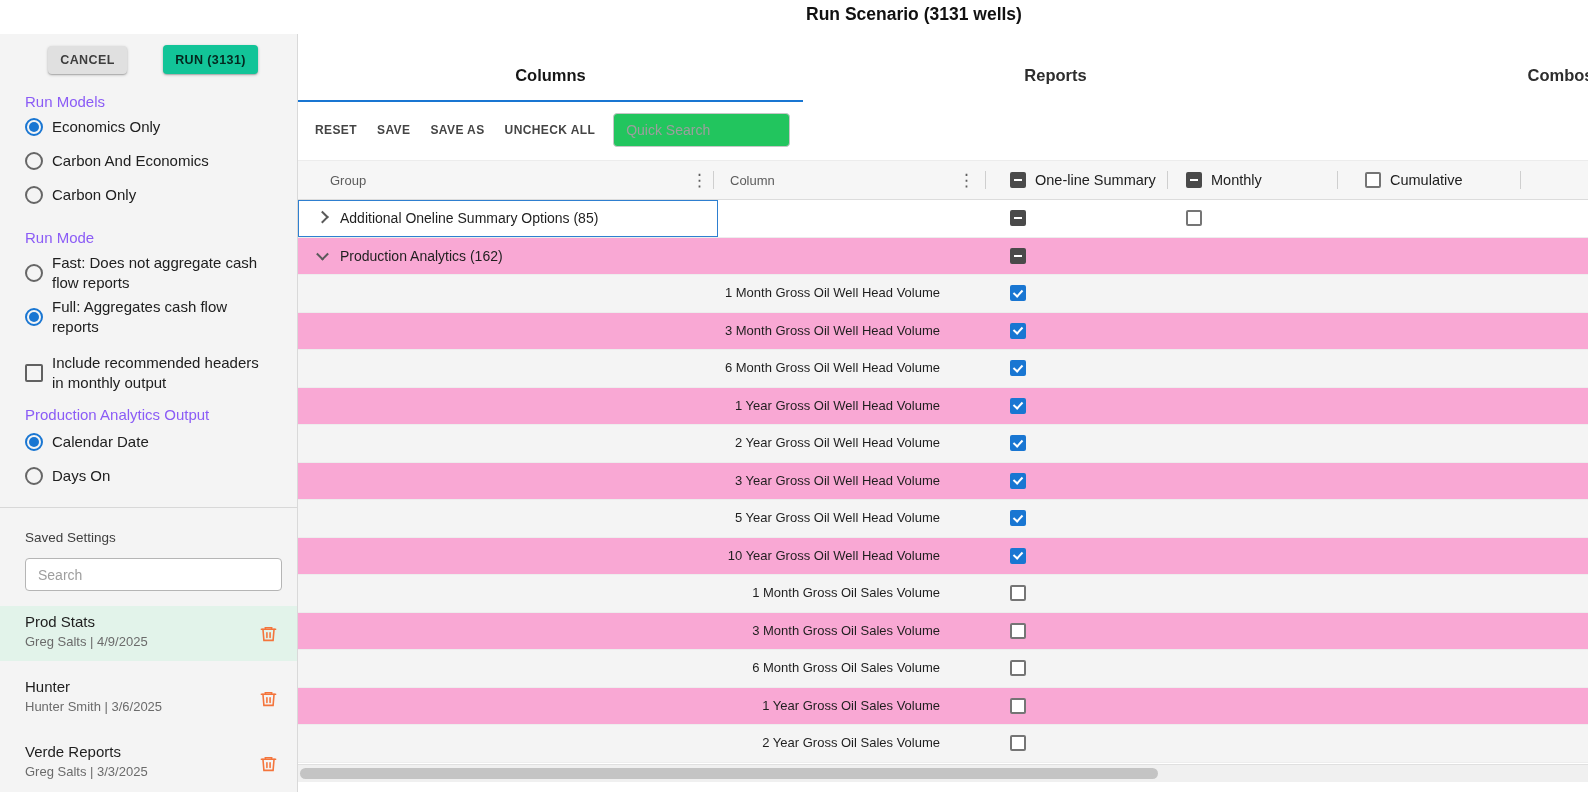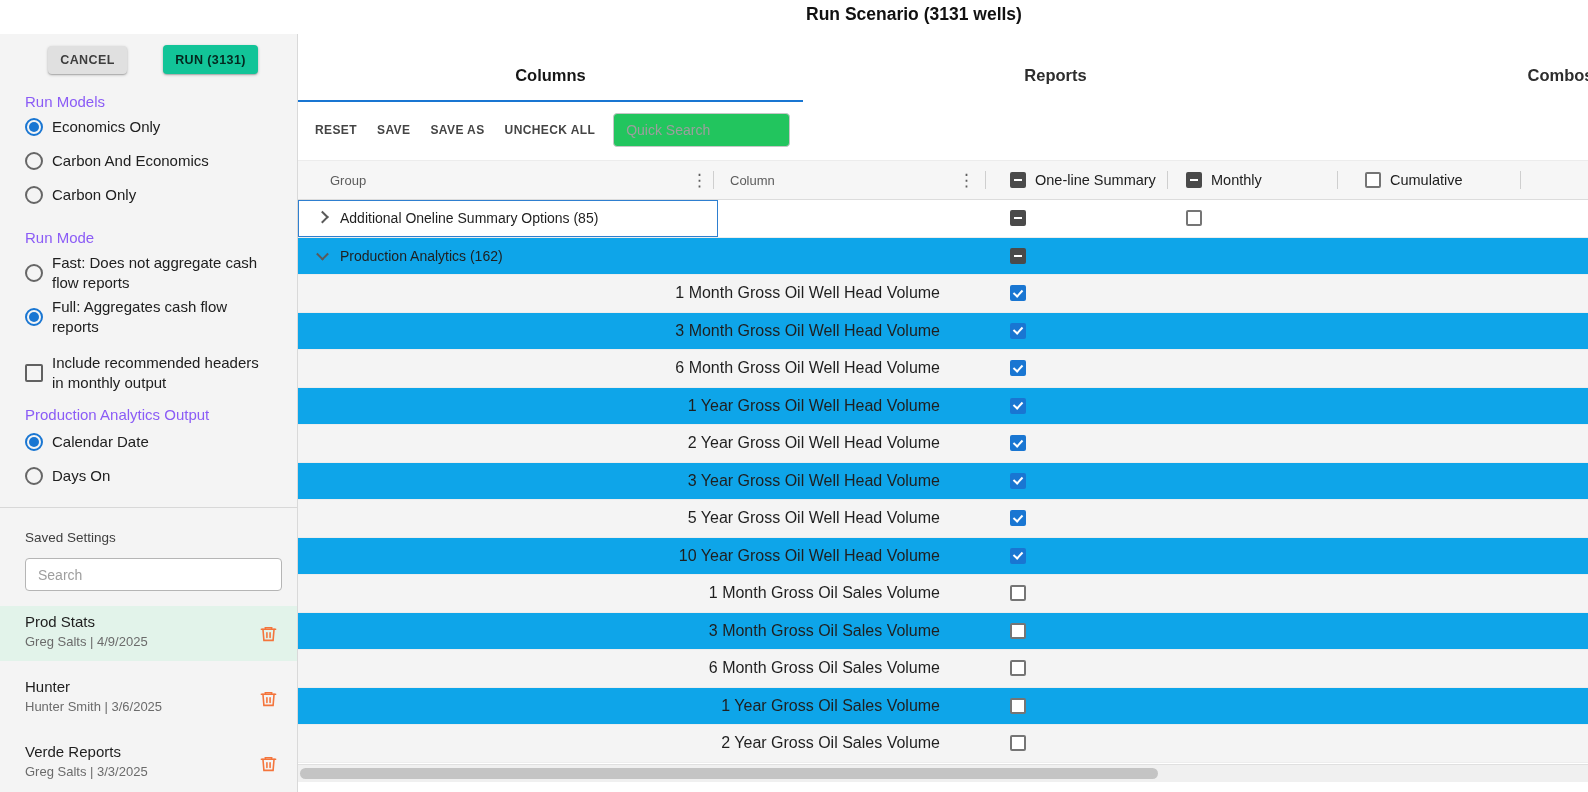--- a/index.html
+++ b/index.html
@@ -66,25 +66,25 @@
   
   .cb{position:absolute;top:50%;margin-top:-8px;width:16px;height:16px;border:2px solid #757575;border-radius:2px;
       background:#fff;box-sizing:border-box;cursor:pointer;}
   .cb.checked{background:var(--accent-blue);border-color:var(--accent-blue);}
   .cb.checked::after{content:'';position:absolute;left:3px;top:0.5px;width:4px;height:7px;border:2px solid #fff;
       border-width:0 2px 2px 0;transform:rotate(42deg);}
   .cb.indeterminate{background:#4a4a4a;border-color:#4a4a4a;}
   .cb.indeterminate::after{content:'';position:absolute;left:2px;top:5px;width:8px;height:2px;background:#fff;}
   
   .trows{position:absolute;left:298px;top:200px;width:1290px;height:564px;overflow:hidden;}
-  .trow{position:relative;height:37.5px;border-bottom:1px solid #ededed;box-sizing:border-box;background:#0ea5e9;}
+  .trow{position:relative;height:37.5px;border-bottom:1px solid #ededed;box-sizing:border-box;background:#f9a8d4;}
   .trow.stripe{background:var(--stripe);}
   .trow.selected{background:#fff;}
   .group-label{position:absolute;left:42px;top:0;line-height:36.5px;font-size:14px;color:#1f1f1f;}
-  .col-label{position:absolute;right:648px;top:0;line-height:36.5px;font-size:16px;color:#1f1f1f;}
+  .col-label{position:absolute;right:648px;top:0;line-height:36.5px;font-size:13px;color:#1f1f1f;}
   .sel-outline{position:absolute;left:0;top:0;width:420px;height:100%;border:1.5px solid #2e7fd0;box-sizing:border-box;pointer-events:none;}
   .chev{position:absolute;left:20px;top:50%;width:7px;height:7px;border:2px solid #5a5a5a;border-width:2px 2px 0 0;
       transform:translateY(-60%) rotate(45deg);cursor:pointer;}
   .chev.down{transform:translateY(-70%) rotate(135deg);}
   
   .hscroll{position:absolute;left:298px;top:764px;width:1290px;height:17px;background:#f0f0f0;border-top:1px solid #e0e0e0;}
   .hthumb{position:absolute;left:2px;top:3px;width:858px;height:11px;border-radius:6px;background:#c4c4c4;cursor:pointer;}
 </style>
 </head>
 <body>

